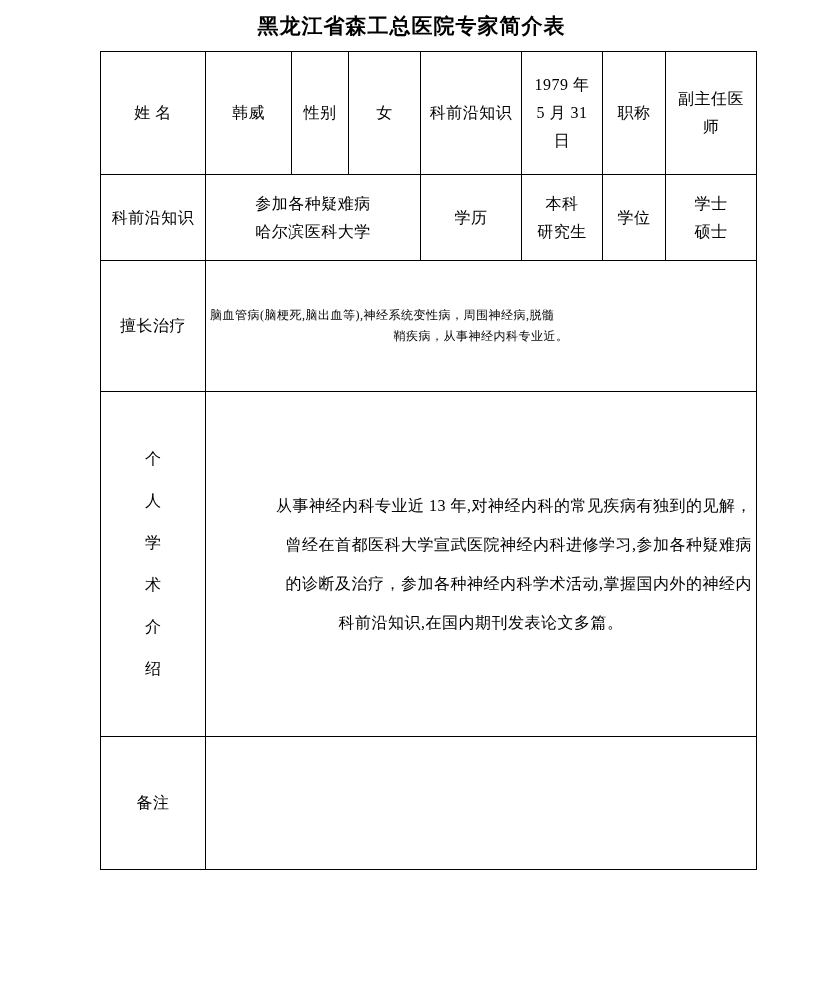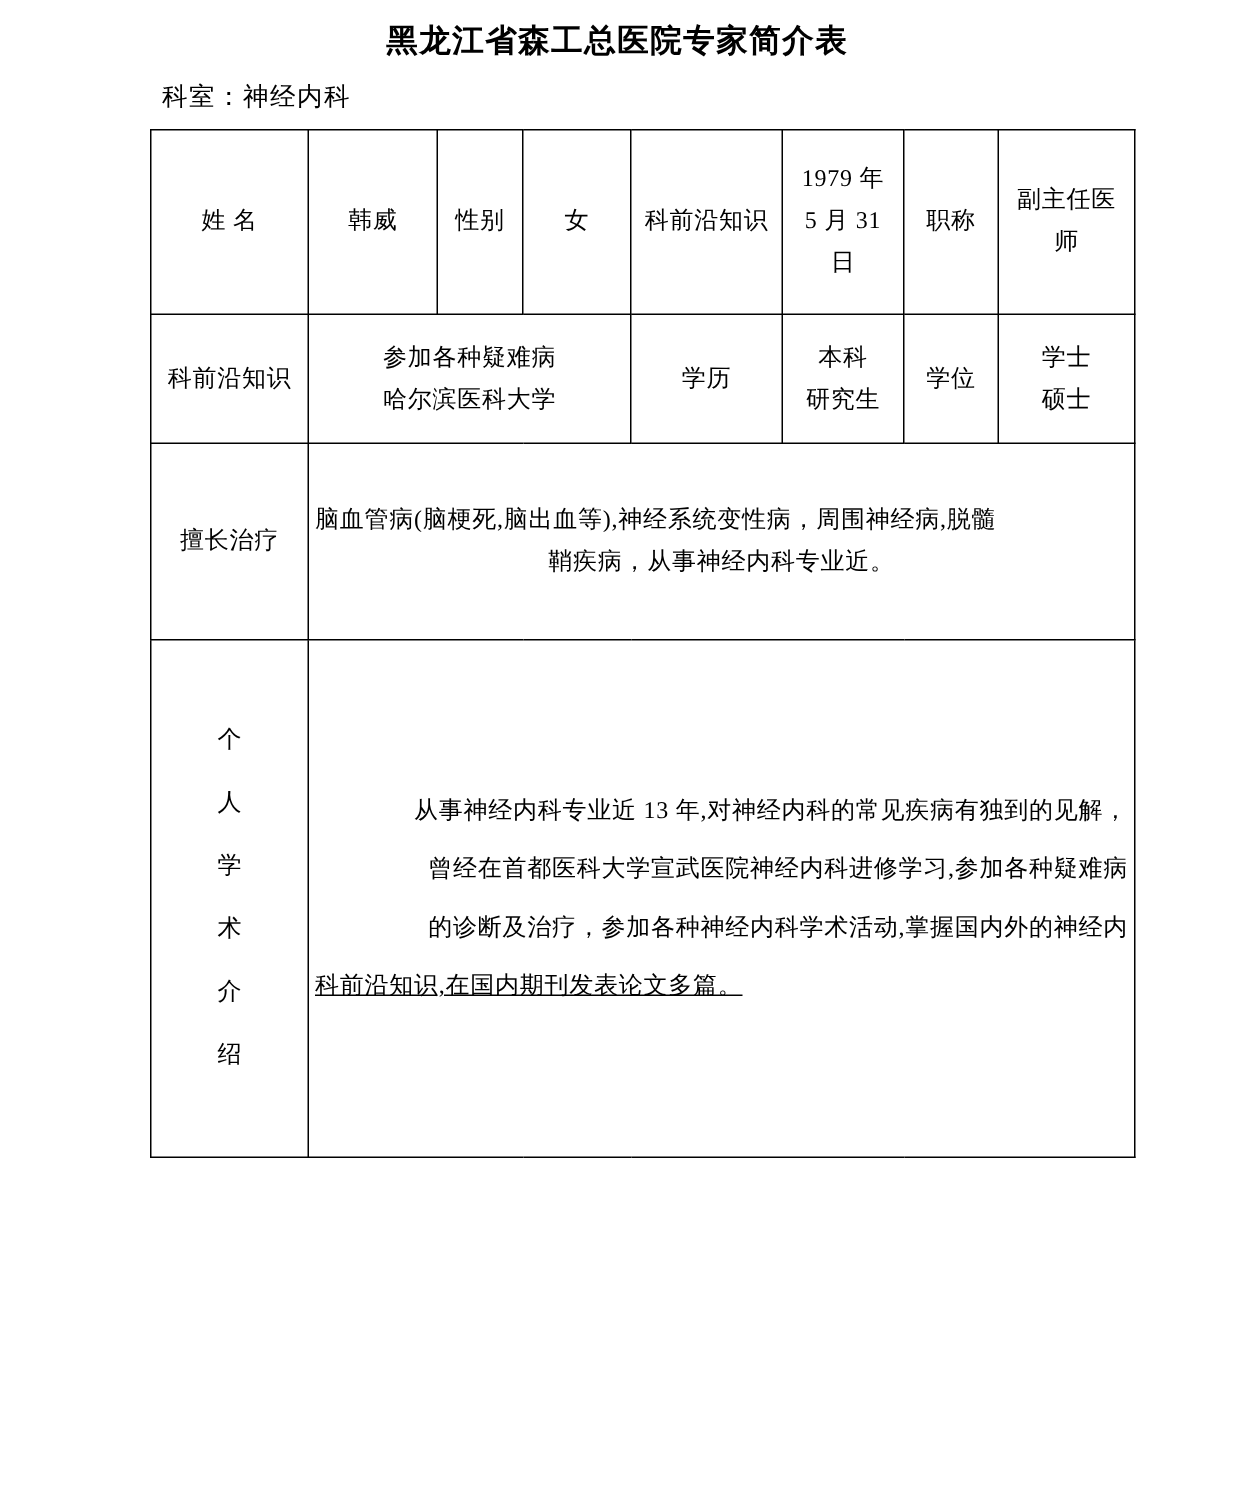--- a/index.html
+++ b/index.html
@@ -21,21 +21,21 @@
     box-sizing: border-box;
   }
   .doc-title {
     text-align: center;
     font-size: 21px;
     font-weight: bold;
     letter-spacing: 1px;
     margin: 0;
     padding-top: 14px;
     line-height: 1.3;
-    font-family: Liberation Sans, sans-serif;
+    font-family: Liberation Mono, monospace;
   }
   .dept-line {
     font-size: 17px;
     margin: 0;
     padding-left: 108px;
     padding-top: 12px;
     letter-spacing: 1px;
   }
   table.profile {
     border-collapse: collapse;
@@ -77,21 +77,21 @@
     letter-spacing: 8px;
     padding-left: 8px;
   }
   .two-line {
     line-height: 1.95;
   }
   .cell-para {
     text-align: center;
     line-height: 2.1;
     padding: 0 10px;
-    font-size: 16px;
+    font-size: 12px;
   }
   .cell-para .para-line {
     display: block;
     white-space: nowrap;
   }
   .cell-para .para-line.first {
     text-align: left;
   }
   .vert-label {
     line-height: 1.05;
@@ -104,33 +104,31 @@
   .intro-block {
     padding: 0 8px;
   }
   .intro-block .para-line {
     display: block;
     white-space: nowrap;
     line-height: 2.45;
     text-align: right;
   }
   .intro-block .para-line.last {
-    text-align: left;
-    text-decoration: underline;
+    text-align: center;
   }
   .empty-cell { }
 </style>
 </head>
 <body>
 
 <div class="page">
 
   <div class="doc-title">黑龙江省森工总医院专家简介表</div>
 
-  <div class="dept-line">科室：神经内科</div>
 
   <table class="profile">
     <colgroup>
       <col class="c-name-label">
       <col class="c-name-value">
       <col class="c-sex-label">
       <col class="c-sex-value">
       <col class="c-dob-label">
       <col class="c-dob-value">
       <col class="c-title-label">
@@ -193,17 +191,21 @@
           <span class="vchar">绍</span>
         </td>
         <td colspan="7" class="intro-block">
           <span class="para-line">从事神经内科专业近 13 年,对神经内科的常见疾病有独到的见解，</span>
           <span class="para-line">曾经在首都医科大学宣武医院神经内科进修学习,参加各种疑难病</span>
           <span class="para-line">的诊断及治疗，参加各种神经内科学术活动,掌握国内外的神经内</span>
           <span class="para-line last">科前沿知识,在国内期刊发表论文多篇。</span>
         </td>
       </tr>
 
+      <tr class="r6 row-spec-sep">
+        <td>备注</td>
+        <td colspan="7" class="empty-cell"></td>
+      </tr>
 
     </tbody>
   </table>
 
 </div>
 
 </body></html>

